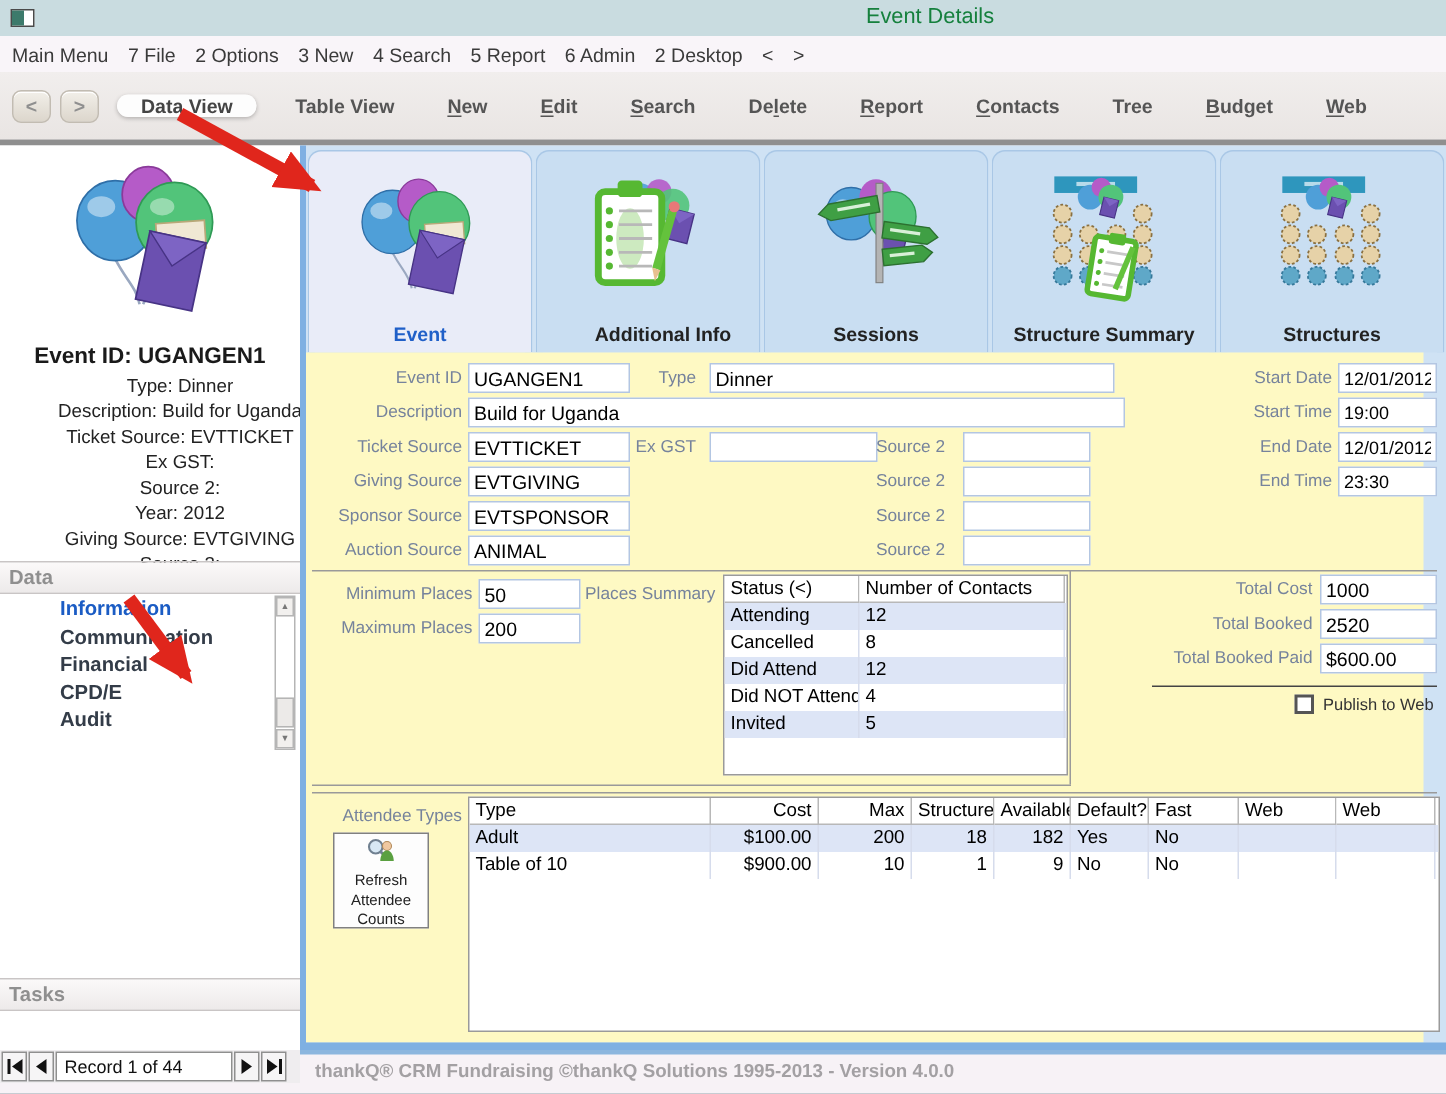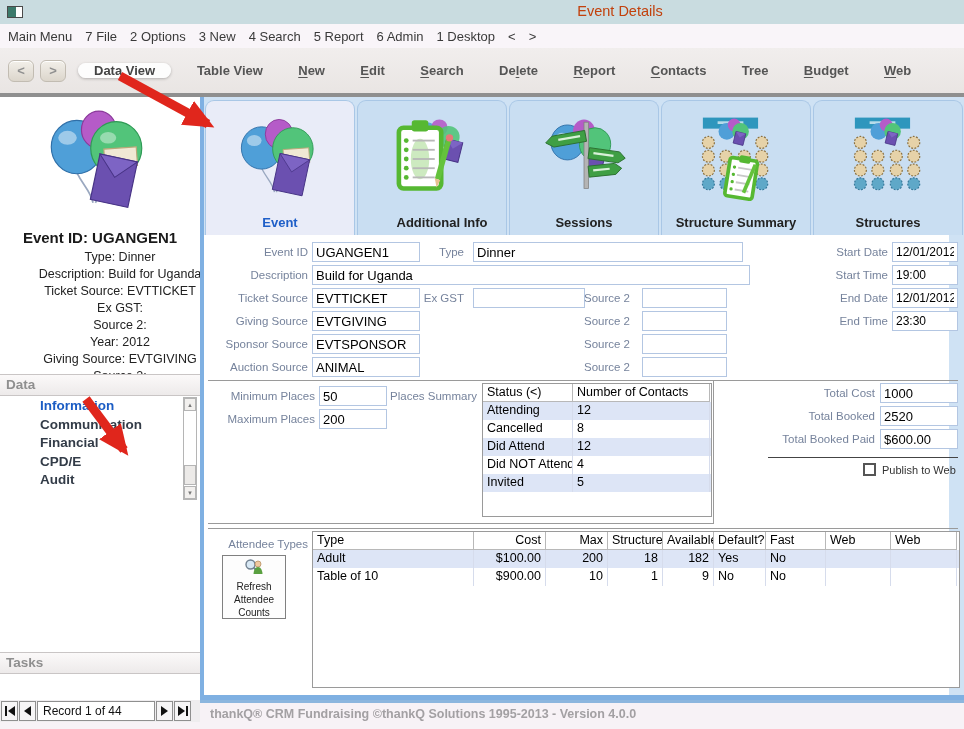--- a/index.html
+++ b/index.html
@@ -4,21 +4,21 @@
 <style>
   * { margin:0; padding:0; box-sizing:border-box; font-family:"Liberation Sans","DejaVu Sans",sans-serif; }
   body { background:#888; }
   .screen { position:relative; width:964px; height:729px; background:#fbf9fb; overflow:hidden; }
   .abs { position:absolute; }
 
   
   .titlebar { position:absolute; left:0; top:0; width:964px; height:24px; background:#c9dce0; }
   .app-icon { position:absolute; left:7px; top:6px; width:16px; height:12px; background:#fff; border:1px solid #4a4a4a; }
   .app-icon::before { content:""; position:absolute; left:0; top:0; width:8px; height:10px; background:#3c7a6b; }
-  .win-title { position:absolute; left:620px; top:3px; transform:translateX(-50%); font-size:14.5px; color:#c2410c; white-space:nowrap; }
+  .win-title { position:absolute; left:620px; top:3px; transform:translateX(-50%); font-size:14.5px; color:#15803d; white-space:nowrap; }
 
   
   .menubar { position:absolute; left:0; top:24px; width:964px; height:24px; background:#f9f5f9; display:flex; align-items:center; padding-left:8px; gap:13px; }
   .mi { font-size:13px; color:#3a3a3a; white-space:nowrap; cursor:default; }
 
   
   .toolbar { position:absolute; left:0; top:48px; width:964px; height:45px; background:linear-gradient(#f1eeed,#e9e5e3); display:flex; align-items:center; padding-left:8px; }
   .nav-btn { width:26px; height:22px; border-radius:6px; border:1px solid #c2bcb2; background:linear-gradient(#f2efe9,#dcd6cc); color:#8f8f8f; font-size:13px; font-weight:bold; display:flex; align-items:center; justify-content:center; margin-right:6px; box-shadow:inset 0 1px 0 #fff; }
   .tb-pill { height:30px; line-height:30px; padding:0 16px; margin-left:6px; background:#fdfdfd; border-radius:10px; font-size:13px; font-weight:bold; color:#444; box-shadow:0 1px 3px rgba(0,0,0,.25); white-space:nowrap; }
   .tb-rest { flex:1; display:flex; justify-content:space-around; margin:0 35px 0 8px; }
@@ -47,21 +47,21 @@
   .panel { position:absolute; left:200px; top:97px; width:764px; height:603px; background:#cfe2f4; }
   .strip-left { position:absolute; left:0; top:0; width:4px; height:603px; background:#7fb0e2; }
   .strip-bottom { position:absolute; left:0; top:598px; width:764px; height:5px; background:#7fb0e2; }
 
   .tab { position:absolute; top:3px; width:150px; height:135px; background:#c9def2; border:1px solid #a9c7e6; border-bottom:none; border-radius:9px 9px 0 0; }
   .tab.active { background:#e9ecf8; }
   .tlabel { position:absolute; bottom:5px; width:100%; text-align:center; font-size:13px; font-weight:bold; color:#222; white-space:nowrap; overflow:hidden; }
   .tab.active .tlabel { color:#1f5fc8; }
   .ticon { position:absolute; left:50%; top:8px; transform:translateX(-50%); }
 
-  .panel-content { position:absolute; left:4px; top:138px; width:745px; height:460px; background:#ffffff; }
+  .panel-content { position:absolute; left:4px; top:138px; width:745px; height:460px; background:#fef9c3; }
 
   .lab { position:absolute; height:20px; font-size:11.5px; color:#76839c; text-align:right; line-height:20px; white-space:nowrap; overflow:hidden; }
   .fld { position:absolute; height:20px; background:#fff; border:1px solid #b3c6e2; font-size:13px; color:#000; padding:0 3px; }
   .fld.sm { font-size:12px; }
 
   .hline { position:absolute; height:1px; background:#9a9a9a; }
   .vline { position:absolute; width:1px; background:#9a9a9a; }
 
   
   .tbl { position:absolute; background:#fff; border:1px solid #9a9a9a; overflow:hidden; }
@@ -102,21 +102,21 @@
   </div>
 
   <div class="menubar" id="menubar">
       <span class="mi">Main Menu</span>
       <span class="mi">7 File</span>
       <span class="mi">2 Options</span>
       <span class="mi">3 New</span>
       <span class="mi">4 Search</span>
       <span class="mi">5 Report</span>
       <span class="mi">6 Admin</span>
-      <span class="mi">1 Desktop</span>
+      <span class="mi">2 Desktop</span>
       <span class="mi">&lt;</span>
       <span class="mi">&gt;</span>
     </div>
 
   <div class="toolbar">
     <div class="nav-btn">&lt;</div>
     <div class="nav-btn">&gt;</div>
     <span id="tb-first"><span class="tb-pill">Data View</span></span>
     <div class="tb-rest" id="tb-rest">
         <span class="tb-item">Table View</span>

